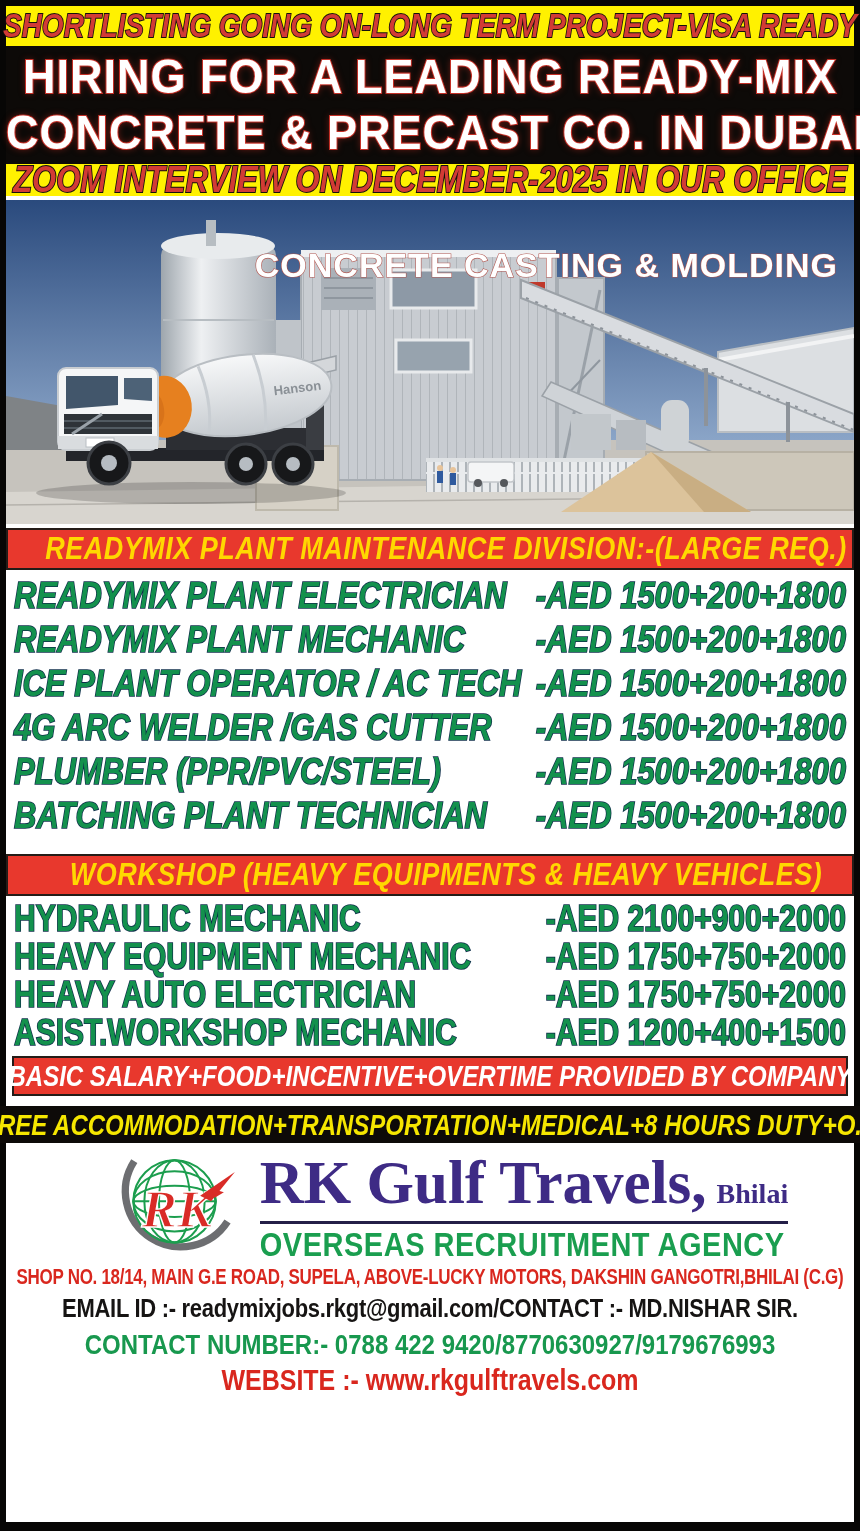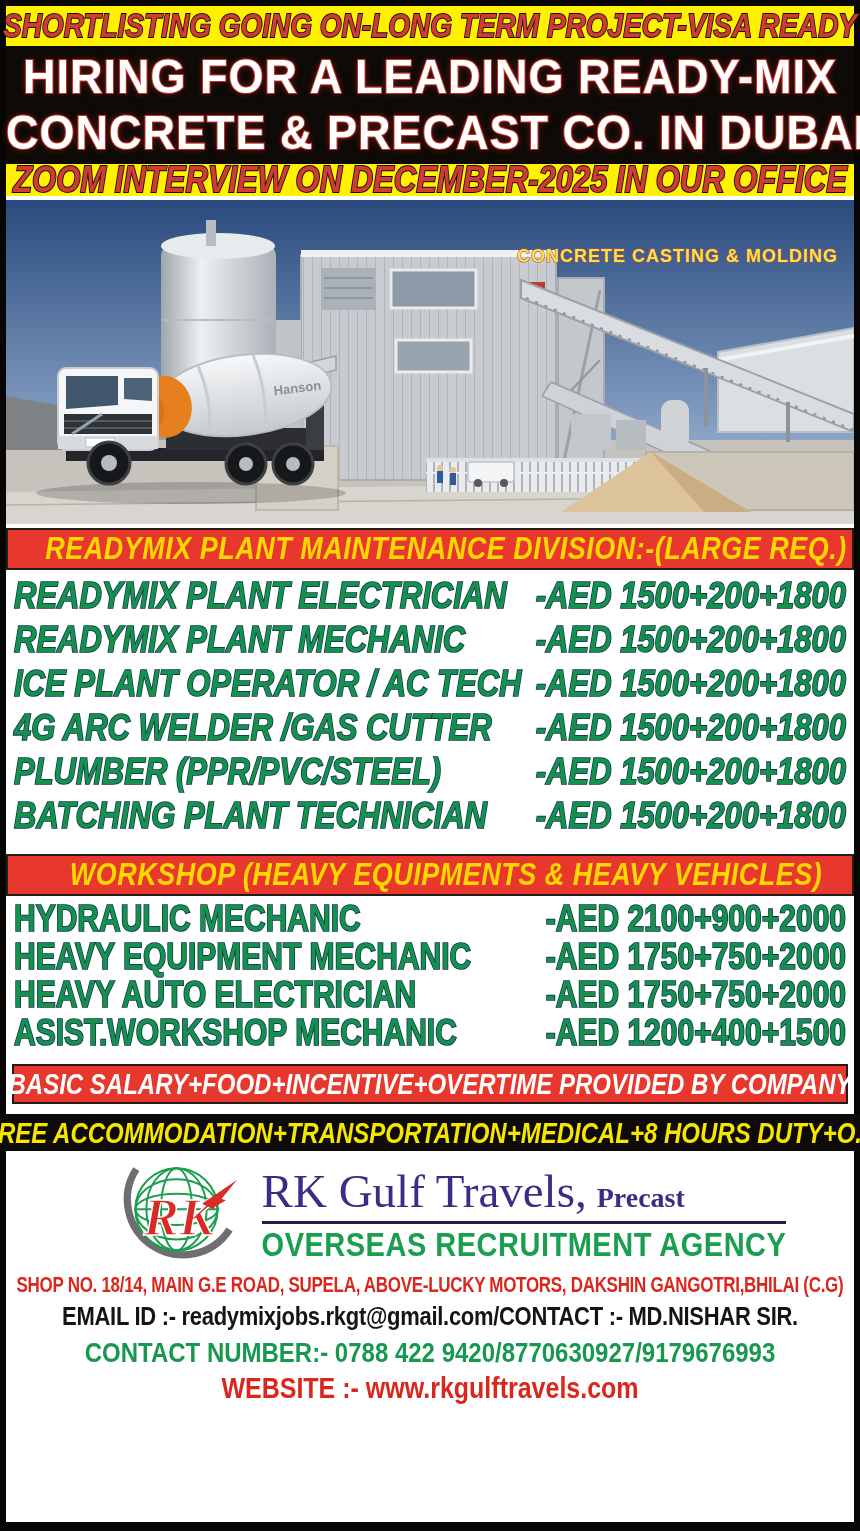--- a/index.html
+++ b/index.html
@@ -15,50 +15,50 @@
 
   .headline{height:118px;background:#0d0a08;display:flex;flex-direction:column;justify-content:center;flex:none;}
   .headline-line{text-align:center;font-weight:bold;font-size:45px;line-height:56px;letter-spacing:1px;color:#ffffff;
     -webkit-text-stroke:2px #c13129;paint-order:stroke fill;text-shadow:0 0 7px rgba(205,45,32,.55);transform:scaleY(1.05);white-space:nowrap;}
 
   .bar-zoom{height:32px;background:#FFF100;}
   .bar-zoom span{font-size:31px;color:#D23B35;-webkit-text-stroke:1.7px #14100c;paint-order:stroke fill;transform:scaleY(1.18);}
 
   .photo{position:relative;height:324px;margin:4px 0;background:#35548a;flex:none;}
   .photo svg{position:absolute;inset:0;width:100%;height:100%;display:block;}
-  .photo-caption{position:absolute;top:46px;right:16px;font-weight:bold;font-size:18px;letter-spacing:1px;color:#fde047;
+  .photo-caption{position:absolute;top:46px;right:16px;font-weight:bold;font-size:34px;letter-spacing:1px;color:#ffffff;
     -webkit-text-stroke:1.2px #b2554e;paint-order:stroke fill;white-space:nowrap;}
 
   .sec-bar{height:38px;background:#E8382D;border:2px solid #241c18;margin:0 0 2px;padding-left:32px;}
   .sec-bar span{font-size:27px;color:#FFD800;letter-spacing:.5px;transform:scaleY(1.15);}
   .sec-bar.second{margin-top:16px;}
 
   .jobs{padding:2px 8px 0;flex:none;}
   .job-row{display:flex;justify-content:space-between;align-items:center;}
   .jobs-1 .job-row{height:44px;font-style:italic;}
   .jobs-2 .job-row{height:38px;}
   .job-title,.job-salary{font-weight:bold;white-space:nowrap;color:#13914D;-webkit-text-stroke:1.4px #0d2c49;paint-order:stroke fill;transform:scaleY(1.2);}
   .jobs-1 .job-title,.jobs-1 .job-salary{font-size:31px;}
   .jobs-2 .job-title,.jobs-2 .job-salary{font-size:30px;}
   .job-title-note{font-size:20px;margin-left:6px;}
 
   .note{padding:8px 8px 0;flex:none;}
   .note-line{font-weight:bold;font-size:21px;line-height:31px;letter-spacing:-0.3px;color:#14100e;transform:scaleY(1.3);white-space:nowrap;}
   .note-line2{display:flex;justify-content:space-between;}
 
-  .benefits{height:36px;background:#E8382D;border:2px solid #241c18;margin:12px 6px 0;}
+  .benefits{height:36px;background:#E8382D;border:2px solid #241c18;margin:4px 6px 0;}
   .benefits span{font-size:24px;color:#ffffff;transform:scaleY(1.2);}
 
   .facilities{height:37px;background:#0d0a08;margin:10px -6px 0;}
   .facilities span{font-size:24px;color:#F5E600;transform:scaleY(1.25);}
 
   .brand-row{height:120px;display:flex;align-items:center;justify-content:center;gap:16px;flex:none;margin-top:2px;margin-left:44px;}
   .brand-text{display:flex;flex-direction:column;}
   .brand-name-row{display:flex;align-items:baseline;gap:10px;font-family:"Liberation Serif",serif;color:#3E2B85;white-space:nowrap;}
-  .brand-name{font-size:47px;font-weight:normal;}
+  .brand-name{font-size:61px;font-weight:bold;}
   .brand-city{font-size:28px;font-weight:bold;}
   .brand-rule{height:3px;background:#241f47;margin:3px 0 5px;}
   .brand-tagline{color:#1A9E4F;font-weight:bold;font-size:29px;letter-spacing:.5px;transform:scaleY(1.12);transform-origin:left center;white-space:nowrap;}
 
   .addr{text-align:center;color:#D9271E;font-weight:bold;font-size:17px;letter-spacing:-0.3px;transform:scaleY(1.3);margin-top:2px;white-space:nowrap;}
   .email{text-align:center;color:#161413;font-weight:bold;font-size:22px;letter-spacing:-0.3px;transform:scaleY(1.2);margin-top:9px;white-space:nowrap;}
   .contact{text-align:center;color:#18984E;font-weight:bold;font-size:24px;transform:scaleY(1.15);margin-top:9px;white-space:nowrap;}
   .website{text-align:center;color:#D9271E;font-weight:bold;font-size:25px;transform:scaleY(1.15);margin-top:7px;white-space:nowrap;}
 </style>
 </head>
@@ -287,21 +287,21 @@
         </g>
         <text x="28" y="86" font-family="Liberation Serif, serif" font-style="italic" font-weight="bold" font-size="58" fill="#d92b26" stroke="#ffffff" stroke-width="1.5">RK</text>
         <g fill="#d92b26">
           <polygon points="92,52 130,26 104,58"></polygon>
           <polygon points="104,44 118,48 108,54"></polygon>
         </g>
       </svg>
       <div class="brand-text">
         <div class="brand-name-row">
           <span class="brand-name">RK Gulf Travels,</span>
-          <span class="brand-city">Precast</span>
+          <span class="brand-city">Bhilai</span>
         </div>
         <div class="brand-rule"></div>
         <div class="brand-tagline">OVERSEAS RECRUITMENT AGENCY</div>
       </div>
     </div>
 
     <div class="addr">SHOP NO. 18/14, MAIN G.E ROAD, SUPELA, ABOVE-LUCKY MOTORS, DAKSHIN GANGOTRI,BHILAI (C.G)</div>
     <div class="email">EMAIL ID :- readymixjobs.rkgt@gmail.com/CONTACT :- MD.NISHAR SIR.</div>
     <div class="contact">CONTACT NUMBER:- 0788 422 9420/8770630927/9179676993</div>
     <div class="website">WEBSITE :- www.rkgulftravels.com</div>

